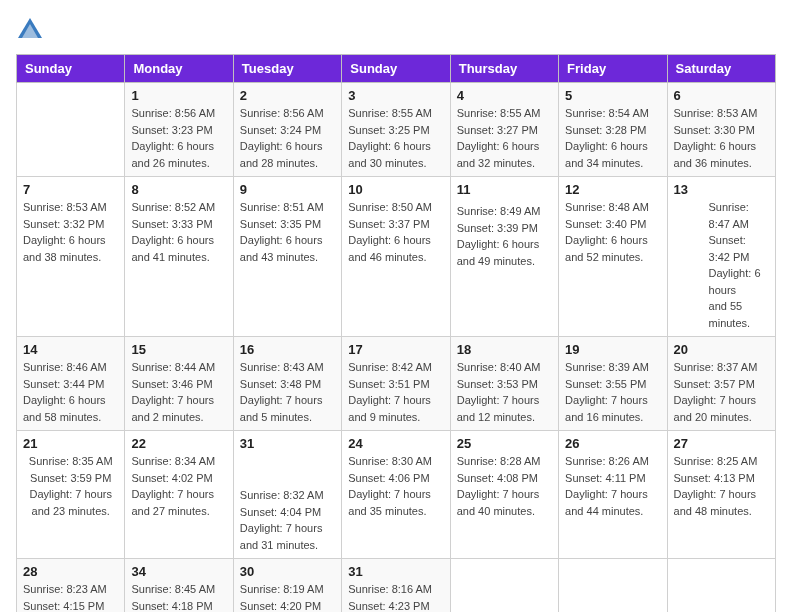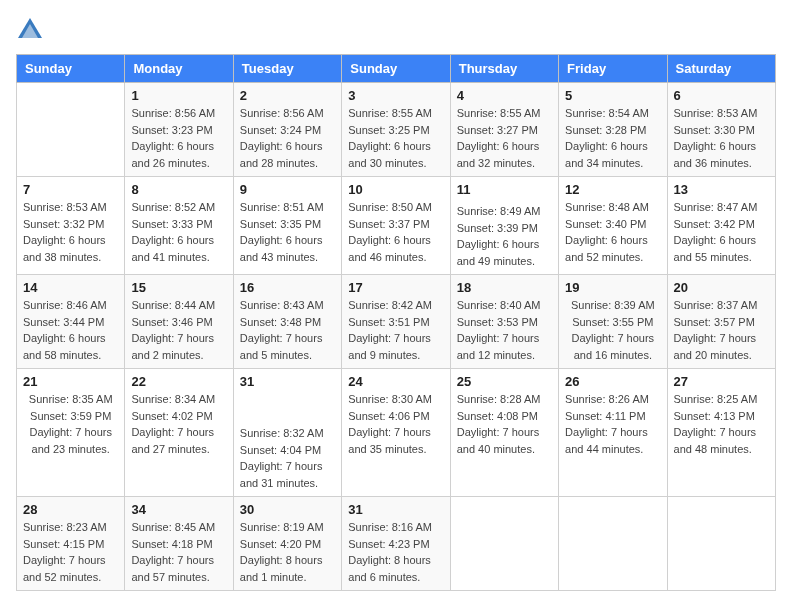--- a/index.html
+++ b/index.html
@@ -52,21 +52,21 @@
       font-size: 14px;
       color: #555;
       margin-top: 2px;
     }
     table {
       width: 100%;
       border-collapse: collapse;
       table-layout: fixed;
     }
     thead tr th {
-      background-color: #3b82f6;
+      background-color: #6d28d9;
       color: #fff;
       font-size: 13px;
       font-weight: bold;
       text-align: left;
       padding: 6px 8px;
       border: 1px solid #c0c0c0;
     }
     tbody tr td {
       vertical-align: top;
       border: 1px solid #d0d0d0;
@@ -210,21 +210,21 @@
         </td>
         <td>
           <div class="day-number">12</div>
           <div class="day-detail" style="white-space: pre-line;">Sunrise: 8:48 AM
 Sunset: 3:40 PM
 Daylight: 6 hours
 and 52 minutes.</div>
         </td>
         <td>
           <div class="day-number">13</div>
-          <div class="day-detail" style="white-space: pre-line;">Sunrise: 8:47 AM
+          <div class="day-detail" style="white-space: pre-line; margin-left: 35px;">Sunrise: 8:47 AM
 Sunset: 3:42 PM
 Daylight: 6 hours
 and 55 minutes.</div>
         </td>
       </tr>
       <tr>
         <td>
           <div class="day-number">14</div>
           <div class="day-detail" style="white-space: pre-line;">Sunrise: 8:46 AM
 Sunset: 3:44 PM
@@ -254,21 +254,21 @@
         </td>
         <td>
           <div class="day-number">18</div>
           <div class="day-detail" style="white-space: pre-line;">Sunrise: 8:40 AM
 Sunset: 3:53 PM
 Daylight: 7 hours
 and 12 minutes.</div>
         </td>
         <td>
           <div class="day-number">19</div>
-          <div class="day-detail" style="white-space: pre-line; text-align: center;">Sunrise: 8:39 AM
+          <div class="day-detail" style="white-space: pre-line;">Sunrise: 8:39 AM
 Sunset: 3:55 PM
 Daylight: 7 hours
 and 16 minutes.</div>
         </td>
         <td>
           <div class="day-number">20</div>
           <div class="day-detail" style="white-space: pre-line;">Sunrise: 8:37 AM
 Sunset: 3:57 PM
 Daylight: 7 hours
 and 20 minutes.</div>

